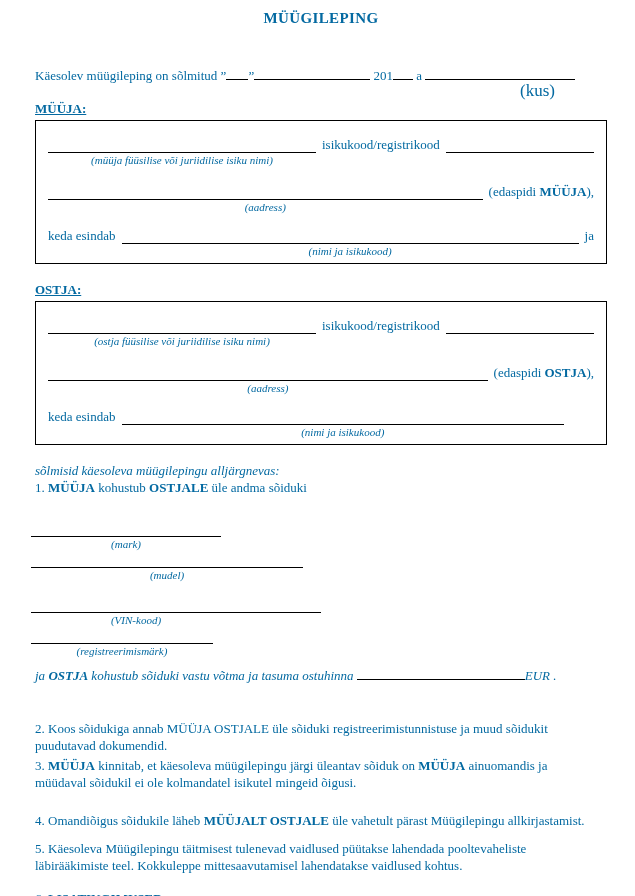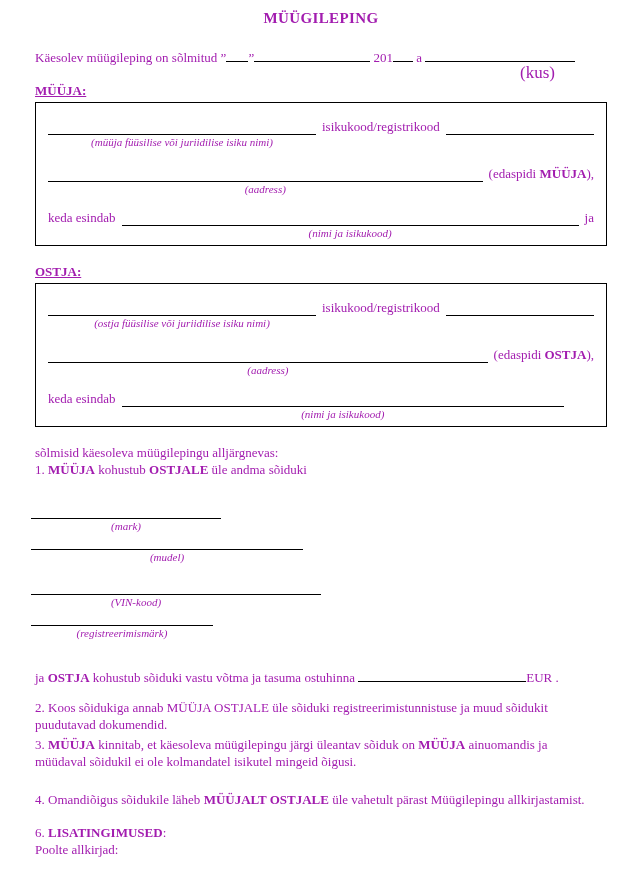--- a/index.html
+++ b/index.html
@@ -1,39 +1,39 @@
 <!DOCTYPE html>
 <html><head>
 <meta charset="utf-8">
 <style>
   html,body{margin:0;padding:0;background:#ffffff;}
   .page{
     position:relative;
     width:635px;height:896px;
-    background:#ffffff;color:#a21caf;
+    background:#ffffff;color:#0369a1;
     font-family:"Liberation Serif","DejaVu Serif",serif;
     font-size:13px;line-height:17px;
     padding:8px 28px 0 35px;
     box-sizing:border-box;
     overflow:hidden;
   }
   .title{
     margin:2px 0 0 0;
     text-align:center;
     font-size:15px;font-weight:bold;
     letter-spacing:0.4px;
   }
   p{margin:0;}
   .iblank{
     display:inline-block;
     border-bottom:1px solid #000;
     height:13px;
     vertical-align:baseline;
   }
-  .intro{margin-top:21px;}
+  .intro{margin-top:39px;}
   .kus-row{
     font-size:17px;line-height:13px;
     text-align:right;padding-right:52px;
   }
   .party-heading{font-weight:bold;margin-top:3px;text-decoration:underline;}
   .party-box{
     border:1px solid #000;
     margin-top:3px;
     padding:15px 12px 5px 12px;
   }
@@ -42,29 +42,29 @@
   .field{display:flex;flex-direction:column;}
   .field .blank{height:16px;border-bottom:1px solid #000;width:100%;}
   .field .cap{
     font-style:italic;font-size:11px;line-height:13px;
     text-align:center;padding-top:1px;
   }
   .field.cap-left .cap{text-align:center;}
   .grow{flex:1;}
   .mt-row2{margin-top:16px;}
   .mt-row3{margin-top:13px;}
-  .lead{margin-top:17px;}
+  .lead{margin-top:17px;font-style:italic;}
   .veh-row{display:flex;margin-left:-4px;flex-direction:column;}
   .veh-row.first{margin-top:24px;}
   .veh-row.second{margin-top:14px;font-family:Liberation Serif, serif;}
   .gap8{width:8px;}
   .gap6{width:6px;}
-  .price-line{margin-top:28px;}
+  .price-line{margin-top:8px;font-style:italic;}
   .clause{width:562px;}
-  .c2{margin-top:13px;}
+  .c2{margin-top:36px;}
   .c3{margin-top:3px;}
   .c4{margin-top:21px;}
   .c5{margin-top:11px;}
   .c6{margin-top:16px;}
   .sig-row{margin-top:56px;}
   b{font-weight:bold;}
 </style>
 </head>
 <body>
 
@@ -159,18 +159,19 @@
       <span class="blank"></span>
       <span class="cap">(registreerimismärk)</span>
     </span>
   </div>
 
   <p class="price-line"><span><span>ja </span><b>OSTJA</b><span> kohustub sõiduki vastu võtma ja tasuma ostuhinna </span></span><span class="iblank" style="width:168px"></span><span>EUR .</span></p>
 
   <p class="clause c2"><span>2. Koos sõidukiga annab MÜÜJA OSTJALE üle sõiduki registreerimistunnistuse ja muud sõidukit puudutavad dokumendid.</span></p>
   <p class="clause c3"><span>3. </span><b>MÜÜJA</b><span> kinnitab, et käesoleva müügilepingu järgi üleantav sõiduk on </span><b>MÜÜJA</b><span> ainuomandis ja müüdaval sõidukil ei ole kolmandatel isikutel mingeid õigusi.</span></p>
   <p class="clause c4"><span>4. Omandiõigus sõidukile läheb </span><b>MÜÜJALT OSTJALE</b><span> üle vahetult pärast Müügilepingu allkirjastamist.</span></p>
+  <p class="clause c5"><span>5. Käesoleva Müügilepingu täitmisest tulenevad vaidlused püütakse lahendada pooltevaheliste läbirääkimiste teel. Kokkuleppe mittesaavutamisel lahendatakse vaidlused kohtus.</span></p>
   <p class="clause c6"><span>6. </span><b>LISATINGIMUSED</b><span>:</span></p>
   <p>Poolte allkirjad:</p>
 
   <p class="sig-row"><span><b>MÜÜJA</b><span>: </span></span><span class="iblank" style="width:158px"></span><span style="margin-left:138px"><b>OSTJA</b><span>: </span></span><span class="iblank" style="width:148px"></span></p>
 
 </div>
 
 </body></html>

